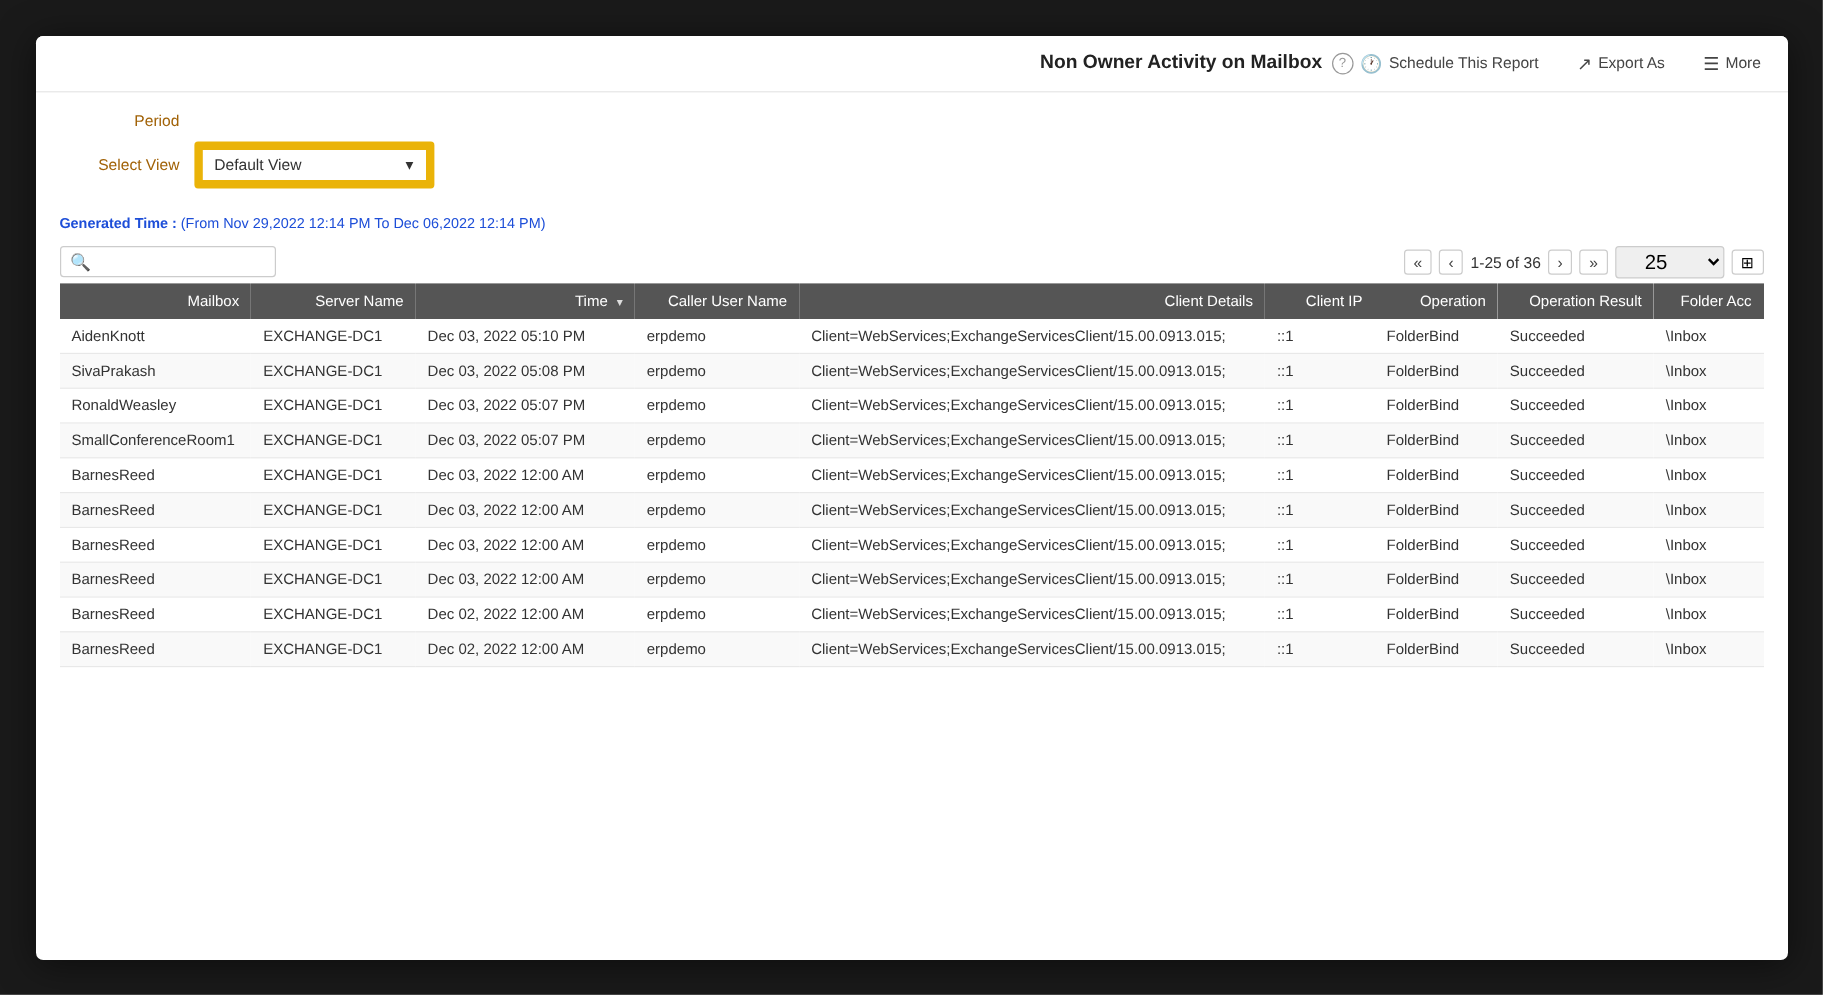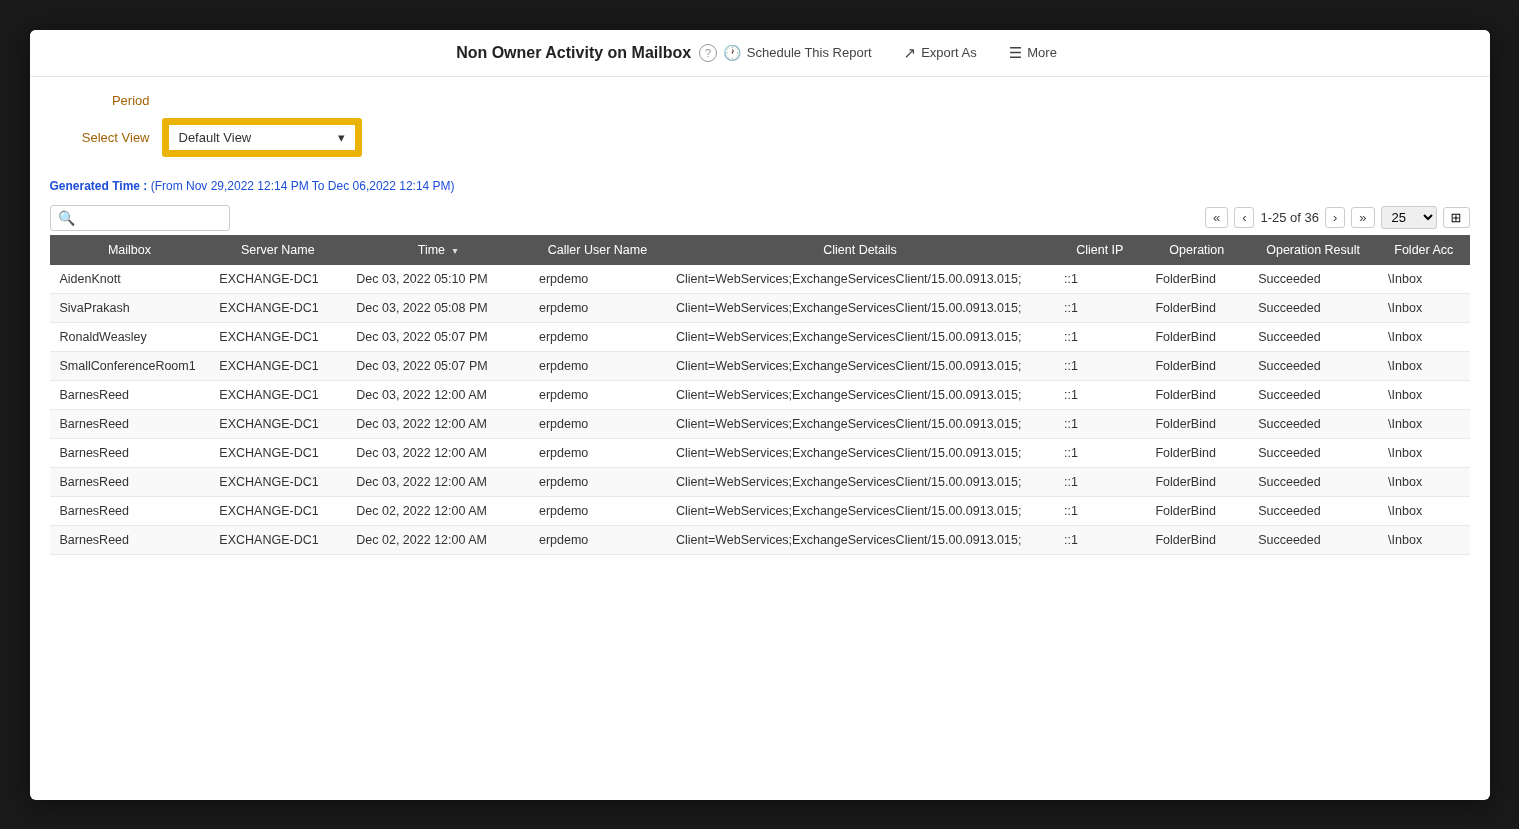--- a/index.html
+++ b/index.html
@@ -23,21 +23,21 @@
       display: flex;
       flex-direction: column;
       overflow: hidden;
       position: relative;
     }
     .title-bar {
       background: #fff;
       padding: 10px 16px 0 16px;
       display: flex;
       align-items: center;
-      justify-content: center;
+      justify-content: flex-end;
       border-bottom: 1px solid #e5e5e5;
       padding-bottom: 10px;
     }
     .title-left {
       display: flex;
       align-items: center;
       gap: 8px;
     }
     .title-text {
       font-size: 16px;
@@ -167,43 +167,43 @@
       font-size: 13px;
       color: #444;
     }
     .pg-info {
       font-size: 13px;
       color: #333;
     }
     .per-page-select {
       border: 1px solid #ccc;
       border-radius: 3px;
-      padding: 2px 6px;
-      font-size: 13px;
+      padding: 2px 20px;
+      font-size: 17px;
       cursor: pointer;
     }
     .col-picker-btn {
       background: none;
       border: 1px solid #ccc;
       border-radius: 3px;
       padding: 2px 7px;
       cursor: pointer;
       font-size: 13px;
     }
     .data-table {
       width: 100%;
       border-collapse: collapse;
       font-size: 12.5px;
       flex: 1;
     }
     .data-table th {
       background: #555;
       color: #fff;
       padding: 8px 10px;
-      text-align: center;
+      text-align: right;
       font-weight: 500;
       white-space: nowrap;
       position: relative;
     }
     .data-table th .sort-icon {
       margin-left: 4px;
       font-size: 10px;
       opacity: 0.8;
     }
     .data-table td {

